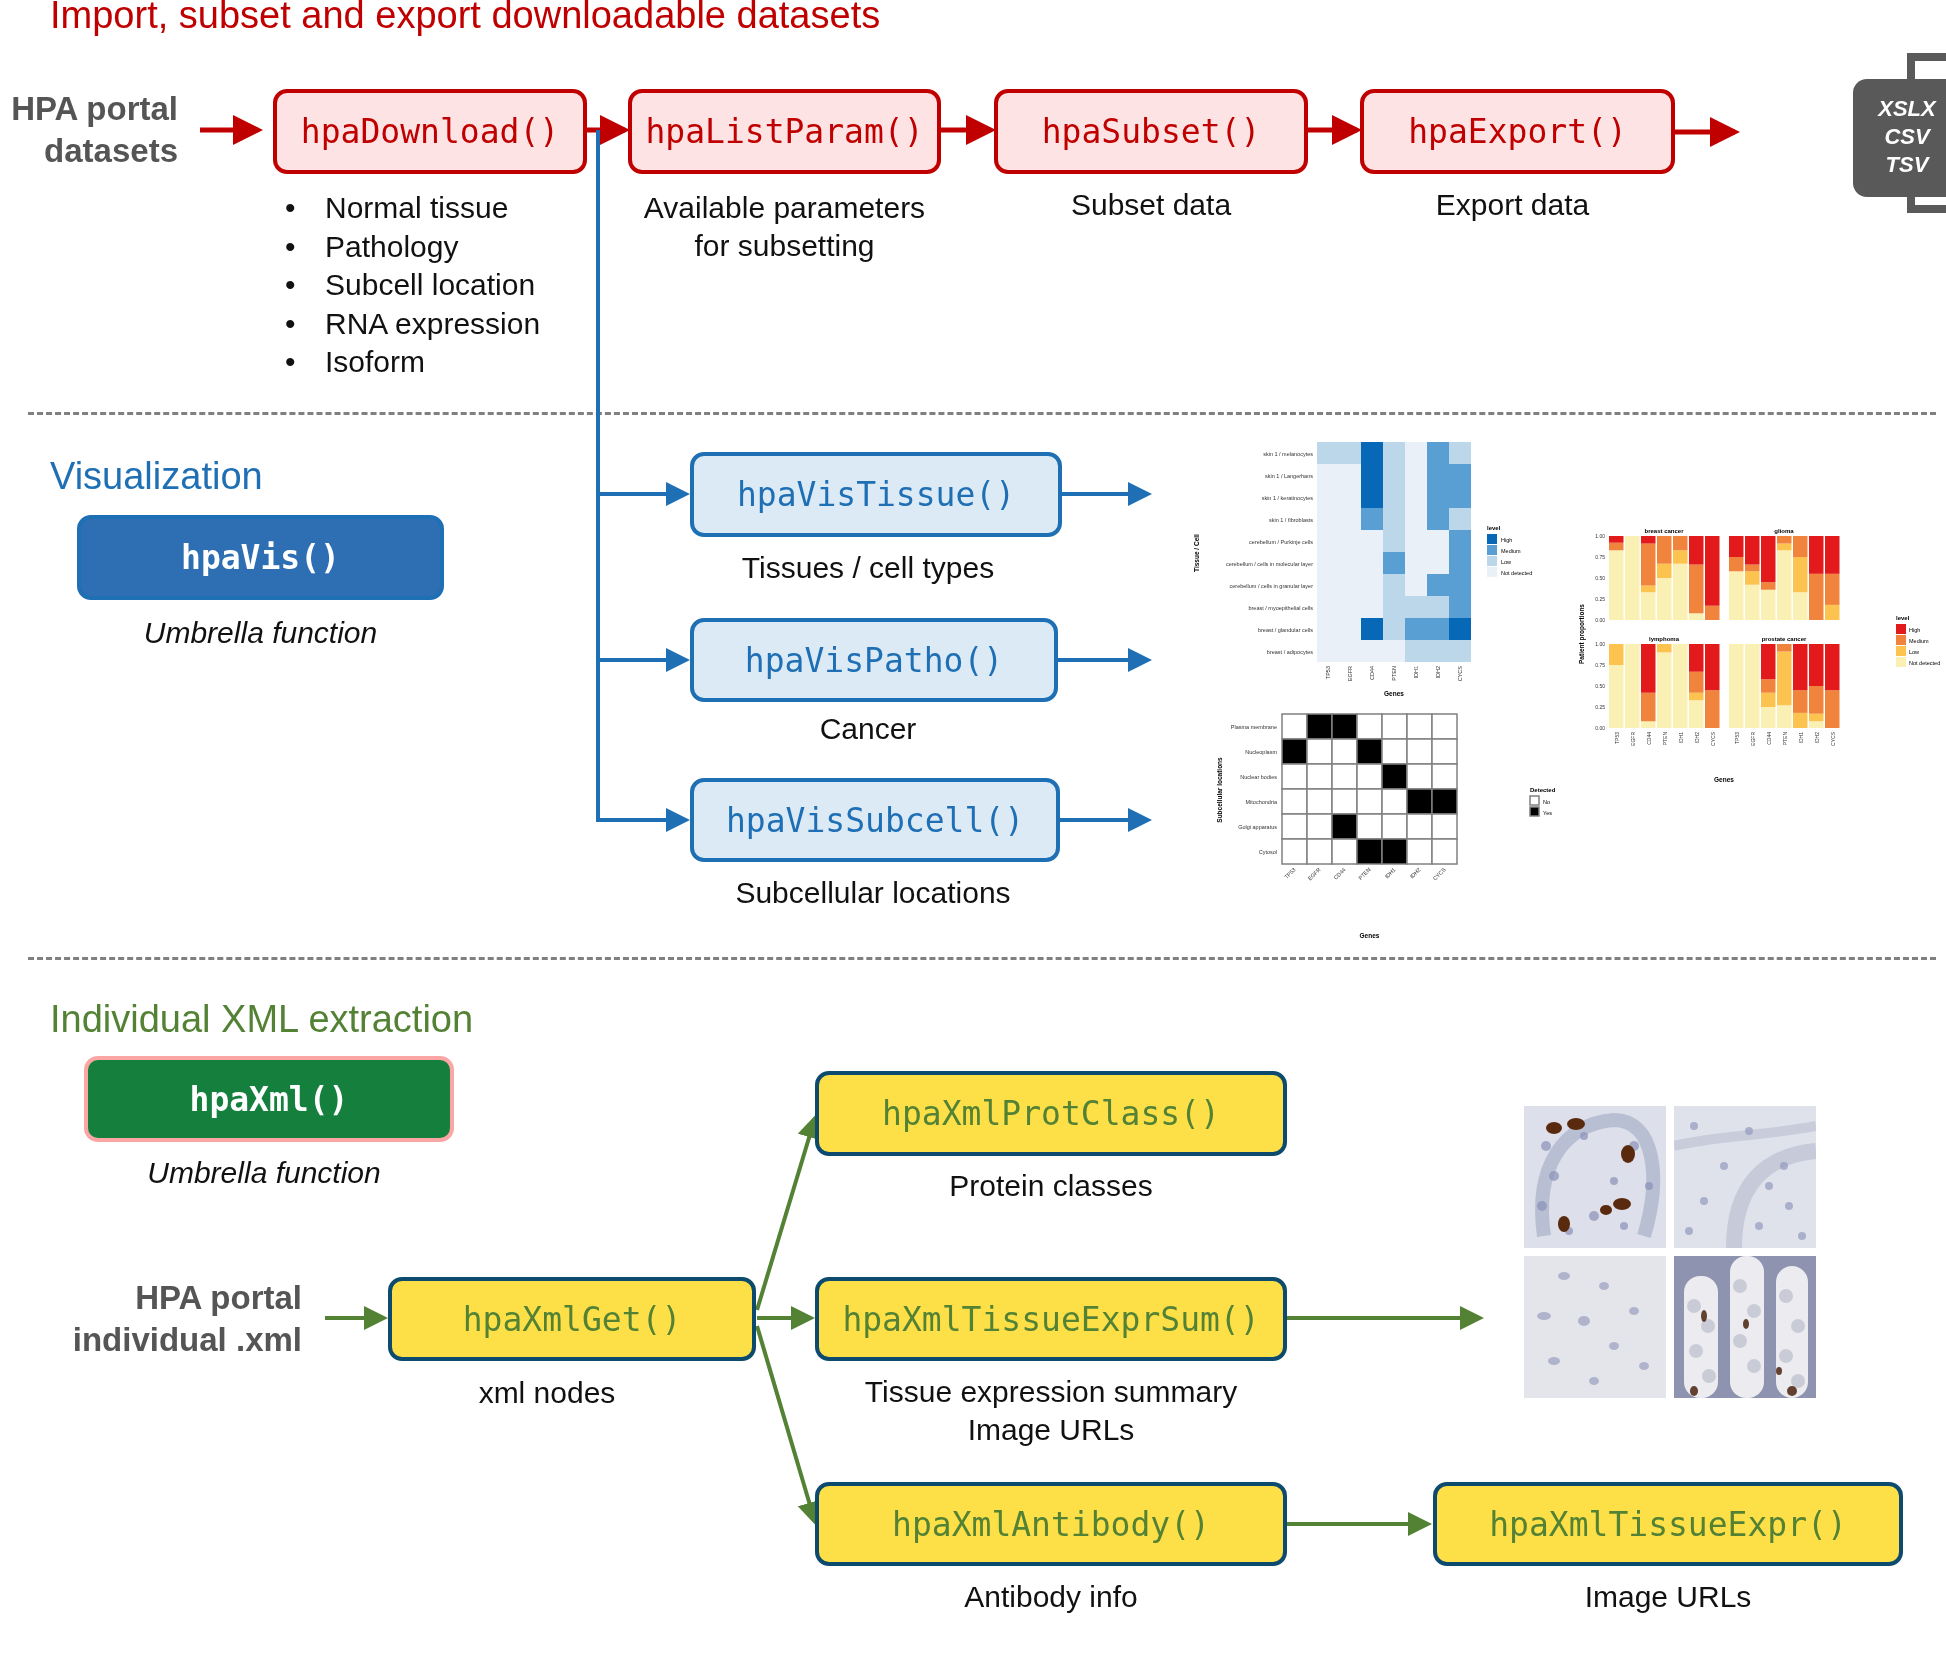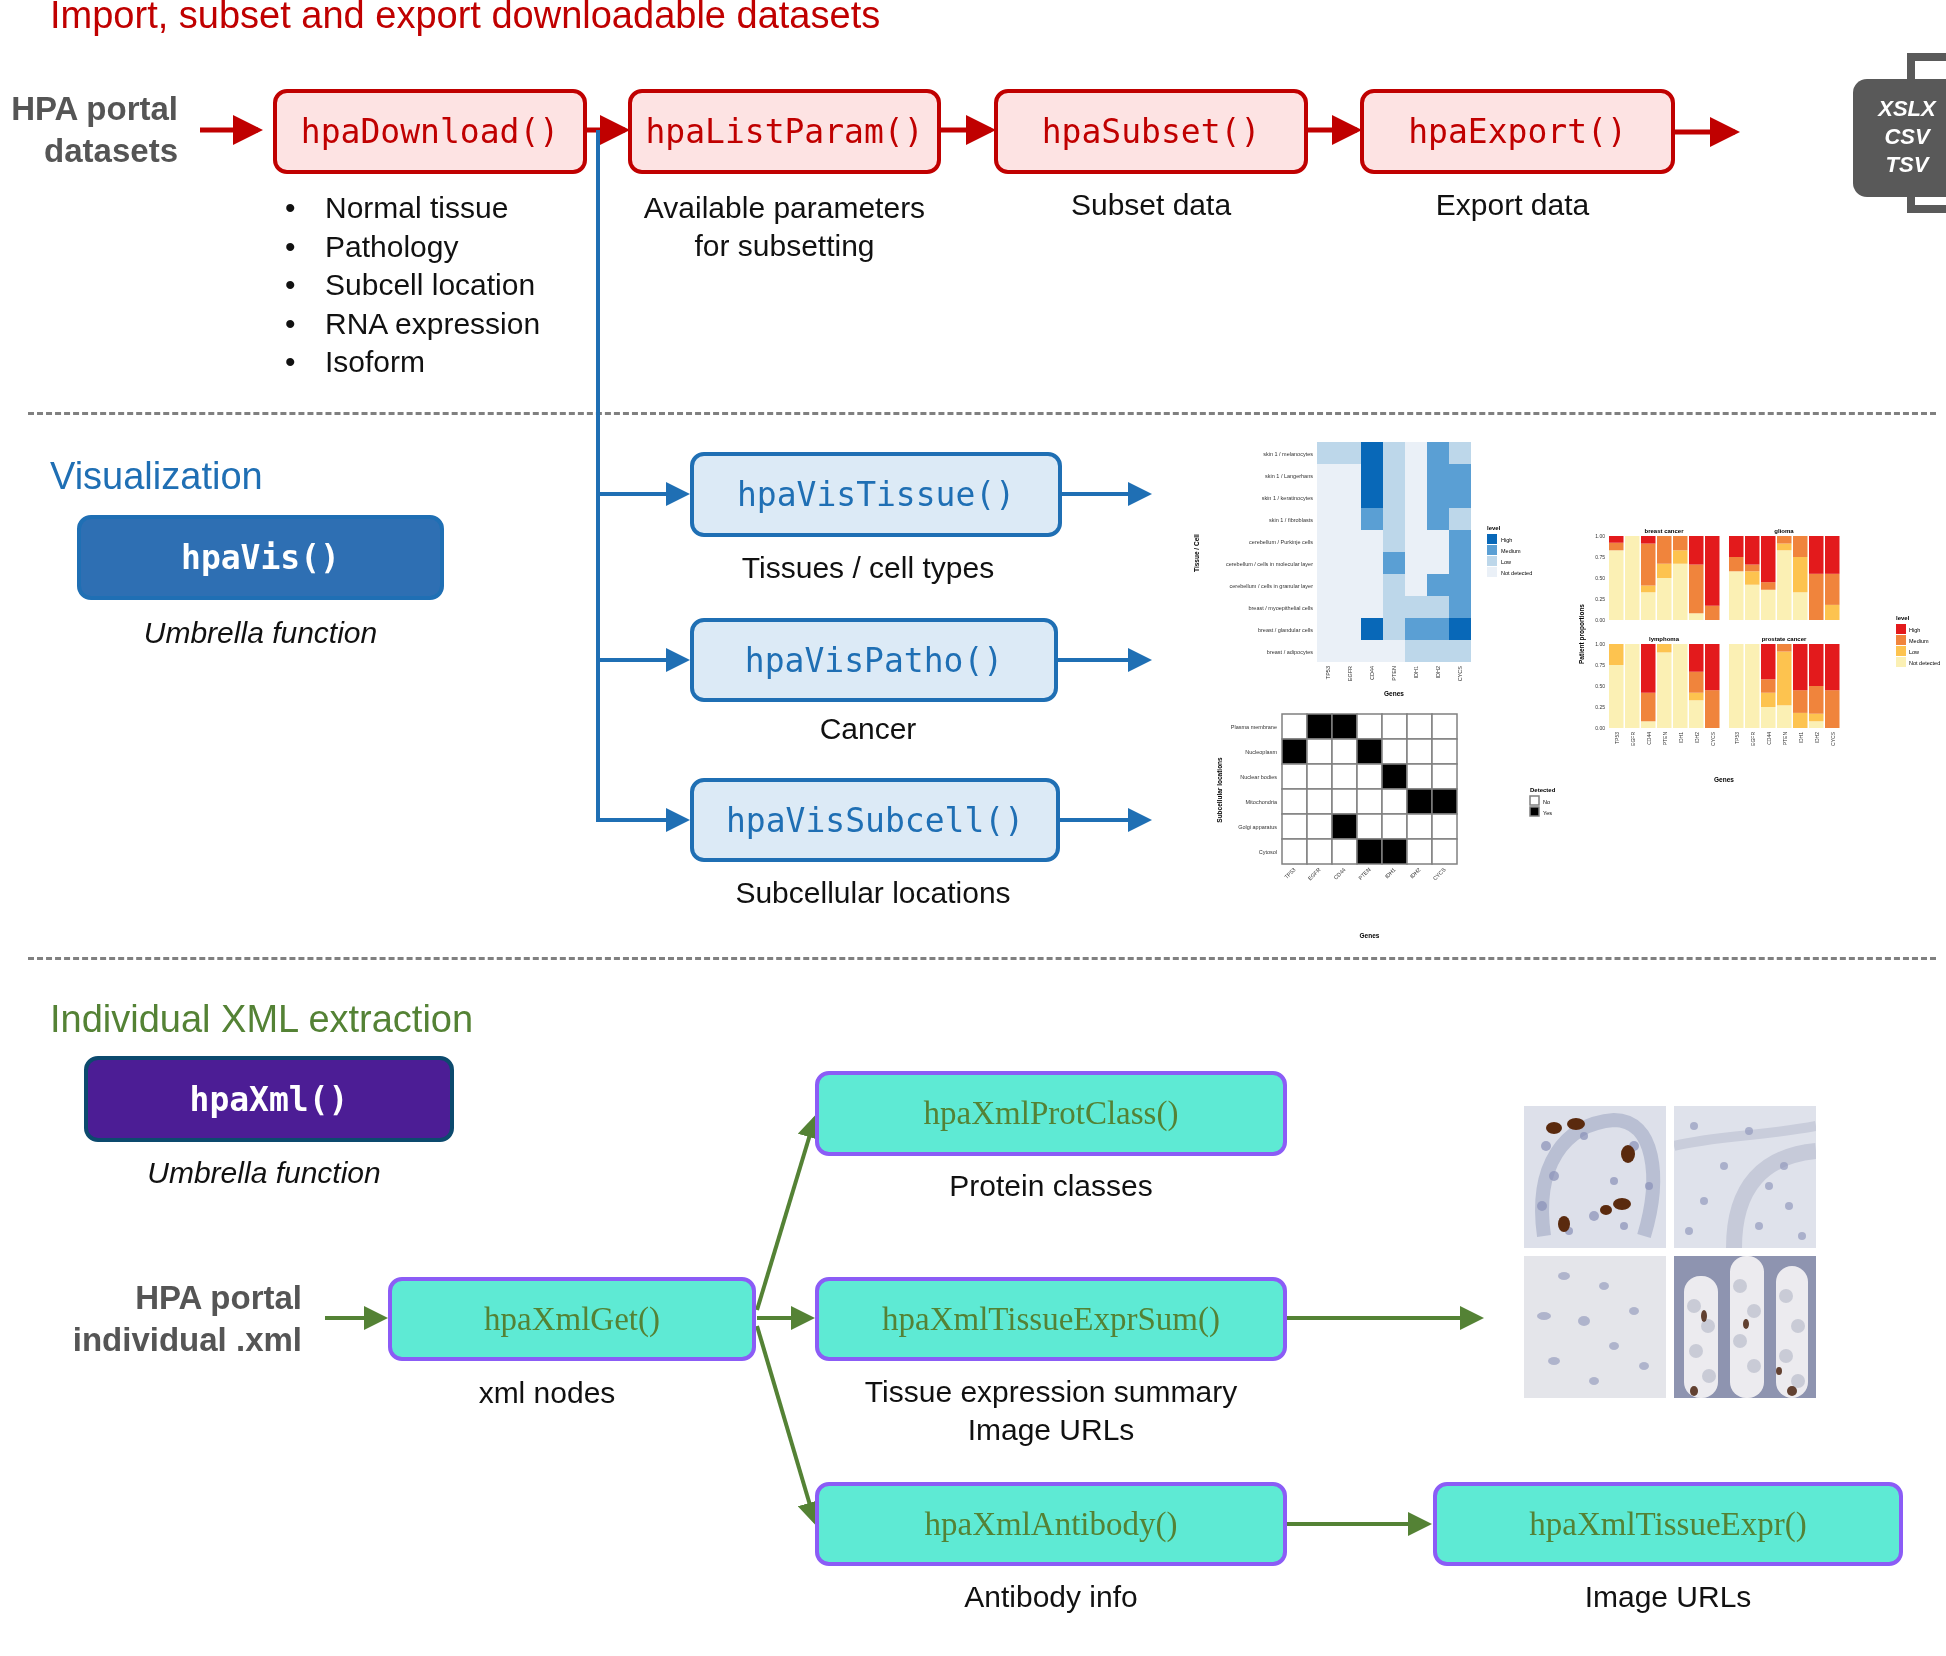--- a/index.html
+++ b/index.html
@@ -8,22 +8,22 @@
   .abs { position:absolute; }
   .sec-title { position:absolute; font-family:"Liberation Sans", sans-serif; font-size:38px; white-space:nowrap; }
   .t-red { color:#c00000; }
   .t-blue { color:#1f6fb4; }
   .t-green { color:#548235; }
   .fbox { position:absolute; box-sizing:border-box; border-radius:14px; display:flex; align-items:center; justify-content:center;
           font-family:"DejaVu Sans Mono", "Liberation Mono", monospace; font-size:33px; white-space:nowrap; }
   .fbox.red { background:#fde3e3; border:4px solid #c00000; color:#c00000; }
   .fbox.blue { background:#dceaf6; border:4px solid #1f6fb4; color:#1f6fb4; }
   .fbox.blue-solid { background:#2e6fb3; border:4px solid #1f6fb4; color:#fff; font-weight:bold; }
-  .fbox.green { background:#5eead4; border:4px solid #8b5cf6; color:#548235;font-family:Liberation Serif, serif; }
-  .fbox.green-solid { background:#4c1d95; border:4px solid #0c4a6e; color:#fff; font-weight:bold;text-align:center; }
+  .fbox.green { background:#fde047; border:4px solid #0c4a6e; color:#548235; }
+  .fbox.green-solid { background:#15803d; border:4px solid #fca5a5; color:#fff; font-weight:bold;text-align:center; }
   .cap { position:absolute; font-size:30px; color:#111; text-align:center; white-space:nowrap; line-height:38px; }
   .cap.italic { font-style:italic; }
   .src { position:absolute; font-size:33px; font-weight:bold; color:#555; text-align:right; line-height:42px; white-space:nowrap; }
   .bullets { position:absolute; list-style:none; margin:0; padding:0; font-size:30px; line-height:38.5px; }
   .bullets li { position:relative; padding-left:40px; white-space:nowrap; }
   .bullets li::before { content:"•"; position:absolute; left:0; }
   .dash { position:absolute; left:28px; right:10px; height:0; border-top:3px dashed #808080; }
   svg.overlay { position:absolute; left:0; top:0; }
   .fileicon-text { position:absolute; color:#fff; font-weight:bold; font-size:22px; text-align:center; line-height:28px; }
   .micro { position:absolute; width:142px; height:142px; overflow:hidden; }

